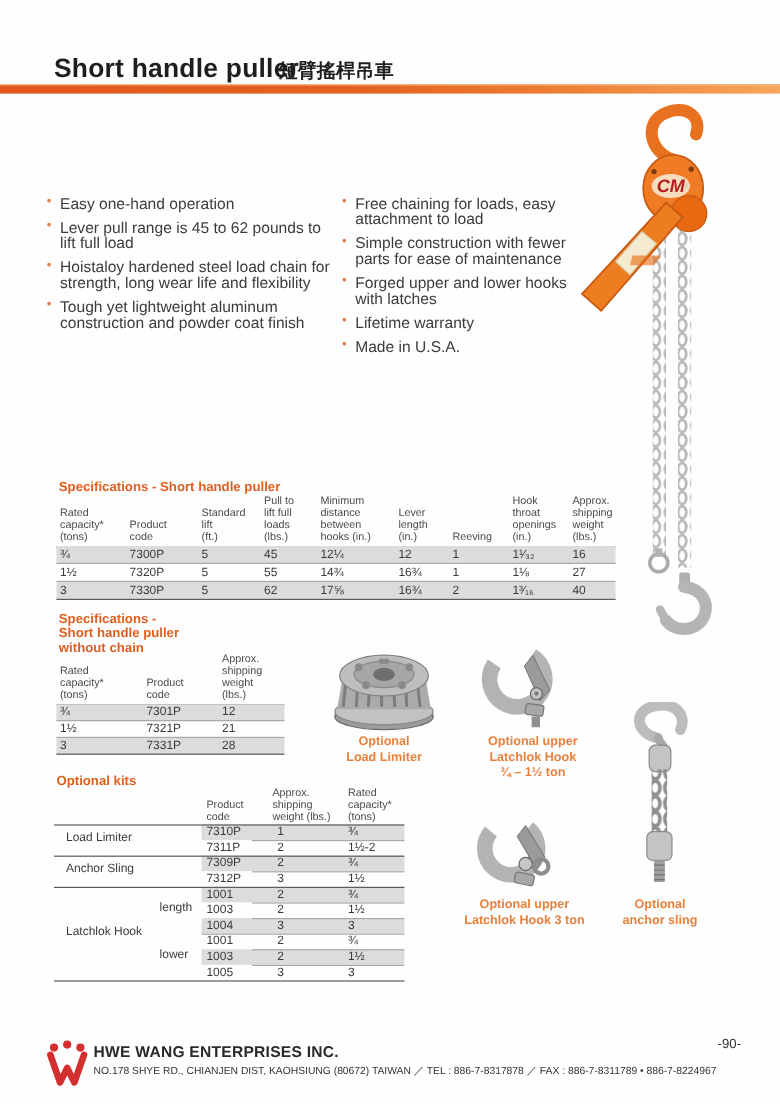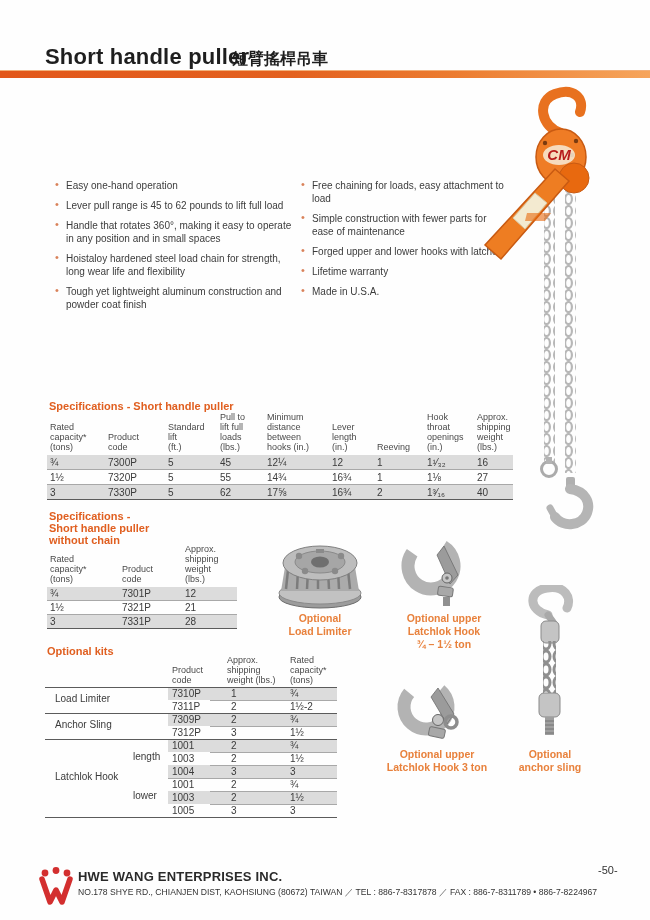--- a/index.html
+++ b/index.html
@@ -7,21 +7,21 @@
   #page{position:relative;width:650px;height:920px;background:#fefefe;overflow:hidden;}
 
   
   .title-en{position:absolute;left:45px;top:44px;font-size:22px;font-weight:bold;color:#1e1e1e;letter-spacing:0.2px;}
   .title-zh{position:absolute;left:232px;top:49px;font-size:16px;font-weight:bold;color:#1e1e1e;}
   .orange-bar{position:absolute;left:0;top:70px;width:650px;height:7px;
     background:linear-gradient(to right,#e2571a 0%,#e3611f 45%,#ec7c30 70%,#f6a55c 100%);
     border-top:1px solid #f2b07a;}
 
   
-  .features{position:absolute;top:163px;font-size:10px;line-height:13px;color:#3c3c3c;list-style:none;margin:16px;padding:0;}
+  .features{position:absolute;top:163px;font-size:13px;line-height:13px;color:#3c3c3c;list-style:none;margin:0;padding:0;}
   .features.left{left:38px;width:245px;}
   .features.right{left:284px;width:210px;}
   .features li{position:relative;padding-left:12px;margin-bottom:7px;}
   .features li::before{content:"\2022";position:absolute;left:1px;top:-1px;color:#d9825a;font-size:11px;}
 
   
   .sec-title{font-size:11px;font-weight:bold;color:#e05f20;line-height:12px;white-space:pre-line;}
   .hdr{position:absolute;bottom:3px;font-size:9px;line-height:10px;color:#4a4a4a;white-space:pre-line;}
   .cell{position:absolute;top:2px;font-size:10px;color:#3b3b3b;}
   .rule-heavy{position:absolute;height:0;border-top:1.5px solid #5b5b5b;}
@@ -70,21 +70,20 @@
 
 <div id="page">
 
   <div class="title-en">Short handle puller</div>
   <div class="title-zh">短臂搖桿吊車</div>
   <div class="orange-bar"></div>
 
   <ul class="features left">
     <li>Easy one-hand operation</li>
     <li>Lever pull range is 45 to 62 pounds to lift full load</li>
-    <li>Handle that rotates 360°, making it easy to operate in any position and in small spaces</li>
     <li>Hoistaloy hardened steel load chain for strength, long wear life and flexibility</li>
     <li>Tough yet lightweight aluminum construction and powder coat finish</li>
   </ul>
   <ul class="features right">
     <li>Free chaining for loads, easy attachment to load</li>
     <li>Simple construction with fewer parts for ease of maintenance</li>
     <li>Forged upper and lower hooks with latches</li>
     <li>Lifetime warranty</li>
     <li>Made in U.S.A.</li>
   </ul>
@@ -385,15 +384,15 @@
   </div>
 
   <svg class="photo" style="left:38px;top:866px;" width="36" height="42" viewBox="0 0 36 42">
     <circle cx="7" cy="7" r="3.4" fill="#d32f2f"></circle>
     <circle cx="18" cy="4.5" r="3.4" fill="#d32f2f"></circle>
     <circle cx="29" cy="7" r="3.4" fill="#d32f2f"></circle>
     <path d="M4 13 L12 36 L18 24 L24 36 L32 13" fill="none" stroke="#d32f2f" stroke-width="5.5" stroke-linejoin="round" stroke-linecap="round"></path>
   </svg>
   <div class="footer-company">HWE WANG ENTERPRISES INC.</div>
   <div class="footer-address">NO.178 SHYE RD., CHIANJEN DIST, KAOHSIUNG (80672) TAIWAN ／ TEL : 886-7-8317878 ／ FAX : 886-7-8311789 • 886-7-8224967</div>
-  <div class="page-number">-50-</div>
+  <div class="page-number">-90-</div>
 
 </div>
 
 </body></html>

